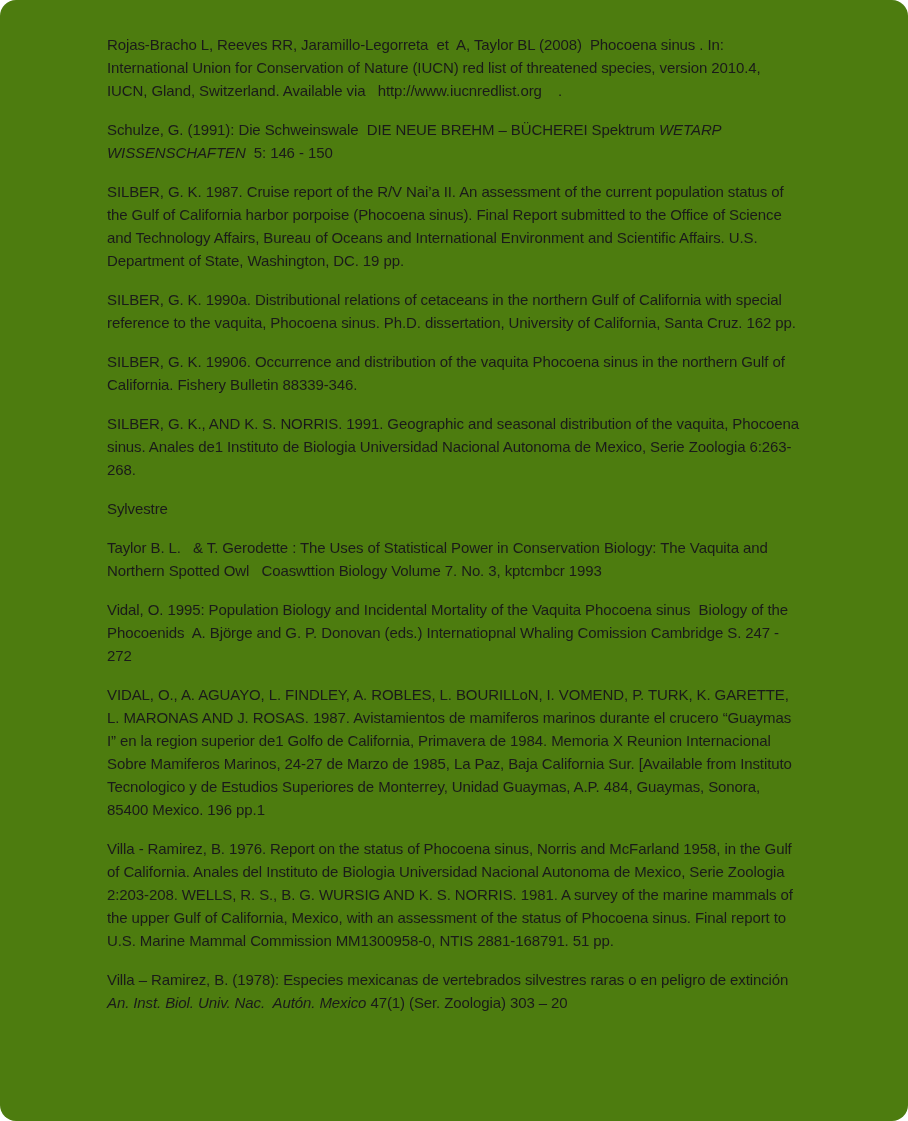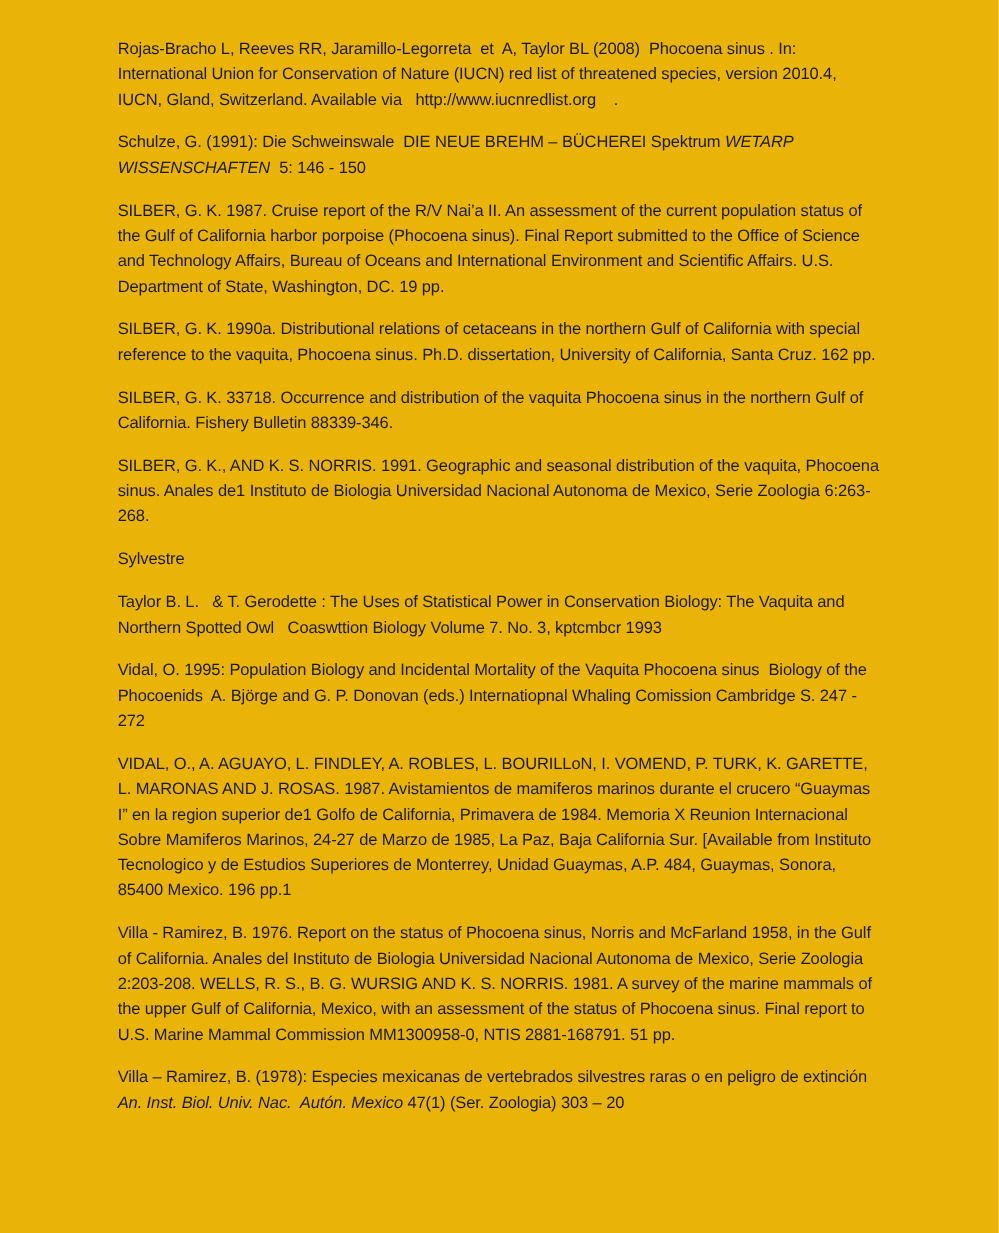--- a/index.html
+++ b/index.html
@@ -11,21 +11,22 @@
     width: 908px;
     height: 1121px;
     overflow: hidden;
     font-family: "Liberation Sans", sans-serif;
   }
   .page {
     box-sizing: border-box;
     width: 908px;
     height: 1121px;
     padding: 33px 104px 0 107px;
-    background: #eab308;
+    background: #4d7c0f;
+    border-radius: 16px;
   }
   .references {
     width: 697px;
   }
   .ref {
     margin: 0 0 16px 0;
     font-size: 15px;
     line-height: 23px;
     letter-spacing: -0.1px;
     color: #1a1a1a;
@@ -38,21 +39,21 @@
 </style>
 </head>
 <body>
 
 <div class="page">
   <div class="references">
       <p class="ref"><span>Rojas-Bracho L, Reeves RR, Jaramillo-Legorreta  et  A, Taylor BL (2008)  Phocoena sinus . In: International Union for Conservation of Nature (IUCN) red list of threatened species, version 2010.4, IUCN, Gland, Switzerland. Available via   http://www.iucnredlist.org    .</span></p>
       <p class="ref"><span>Schulze, G. (1991): Die Schweinswale  DIE NEUE BREHM – BÜCHEREI Spektrum </span><span class="it">WETARP WISSENSCHAFTEN</span><span>  5: 146 - 150</span></p>
       <p class="ref"><span>SILBER, G. K. 1987. Cruise report of the R/V Nai’a II. An assessment of the current population status of the Gulf of California harbor porpoise (Phocoena sinus). Final Report submitted to the Office of Science and Technology Affairs, Bureau of Oceans and International Environment and Scientific Affairs. U.S. Department of State, Washington, DC. 19 pp.</span></p>
       <p class="ref"><span>SILBER, G. K. 1990a. Distributional relations of cetaceans in the northern Gulf of California with special reference to the vaquita, Phocoena sinus. Ph.D. dissertation, University of California, Santa Cruz. 162 pp.</span></p>
-      <p class="ref"><span>SILBER, G. K. 33718. Occurrence and distribution of the vaquita Phocoena sinus in the northern Gulf of California. Fishery Bulletin 88339-346.</span></p>
+      <p class="ref"><span>SILBER, G. K. 19906. Occurrence and distribution of the vaquita Phocoena sinus in the northern Gulf of California. Fishery Bulletin 88339-346.</span></p>
       <p class="ref"><span>SILBER, G. K., AND K. S. NORRIS. 1991. Geographic and seasonal distribution of the vaquita, Phocoena sinus. Anales de1 Instituto de Biologia Universidad Nacional Autonoma de Mexico, Serie Zoologia 6:263-268.</span></p>
       <p class="ref"><span>Sylvestre</span></p>
       <p class="ref"><span>Taylor B. L.   &amp; T. Gerodette : The Uses of Statistical Power in Conservation Biology: The Vaquita and Northern Spotted Owl   Coaswttion Biology Volume 7. No. 3, kptcmbcr 1993</span></p>
       <p class="ref"><span>Vidal, O. 1995: Population Biology and Incidental Mortality of the Vaquita Phocoena sinus  Biology of the Phocoenids  A. Björge and G. P. Donovan (eds.) Internatiopnal Whaling Comission Cambridge S. 247 - 272</span></p>
       <p class="ref"><span>VIDAL, O., A. AGUAYO, L. FINDLEY, A. ROBLES, L. BOURILLoN, I. VOMEND, P. TURK, K. GARETTE, L. MARONAS AND J. ROSAS. 1987. Avistamientos de mamiferos marinos durante el crucero “Guaymas I” en la region superior de1 Golfo de California, Primavera de 1984. Memoria X Reunion Internacional Sobre Mamiferos Marinos, 24-27 de Marzo de 1985, La Paz, Baja California Sur. [Available from Instituto Tecnologico y de Estudios Superiores de Monterrey, Unidad Guaymas, A.P. 484, Guaymas, Sonora, 85400 Mexico. 196 pp.1</span></p>
       <p class="ref"><span>Villa - Ramirez, B. 1976. Report on the status of Phocoena sinus, Norris and McFarland 1958, in the Gulf of California. Anales del Instituto de Biologia Universidad Nacional Autonoma de Mexico, Serie Zoologia 2:203-208. WELLS, R. S., B. G. WURSIG AND K. S. NORRIS. 1981. A survey of the marine mammals of the upper Gulf of California, Mexico, with an assessment of the status of Phocoena sinus. Final report to U.S. Marine Mammal Commission MM1300958-0, NTIS 2881-168791. 51 pp.</span></p>
       <p class="ref"><span>Villa – Ramirez, B. (1978): Especies mexicanas de vertebrados silvestres raras o en peligro de extinción  </span><span class="it">An. Inst. Biol. Univ. Nac.  Autón. Mexico</span><span> 47(1) (Ser. Zoologia) 303 – 20</span></p>
     </div>
 </div>
 

